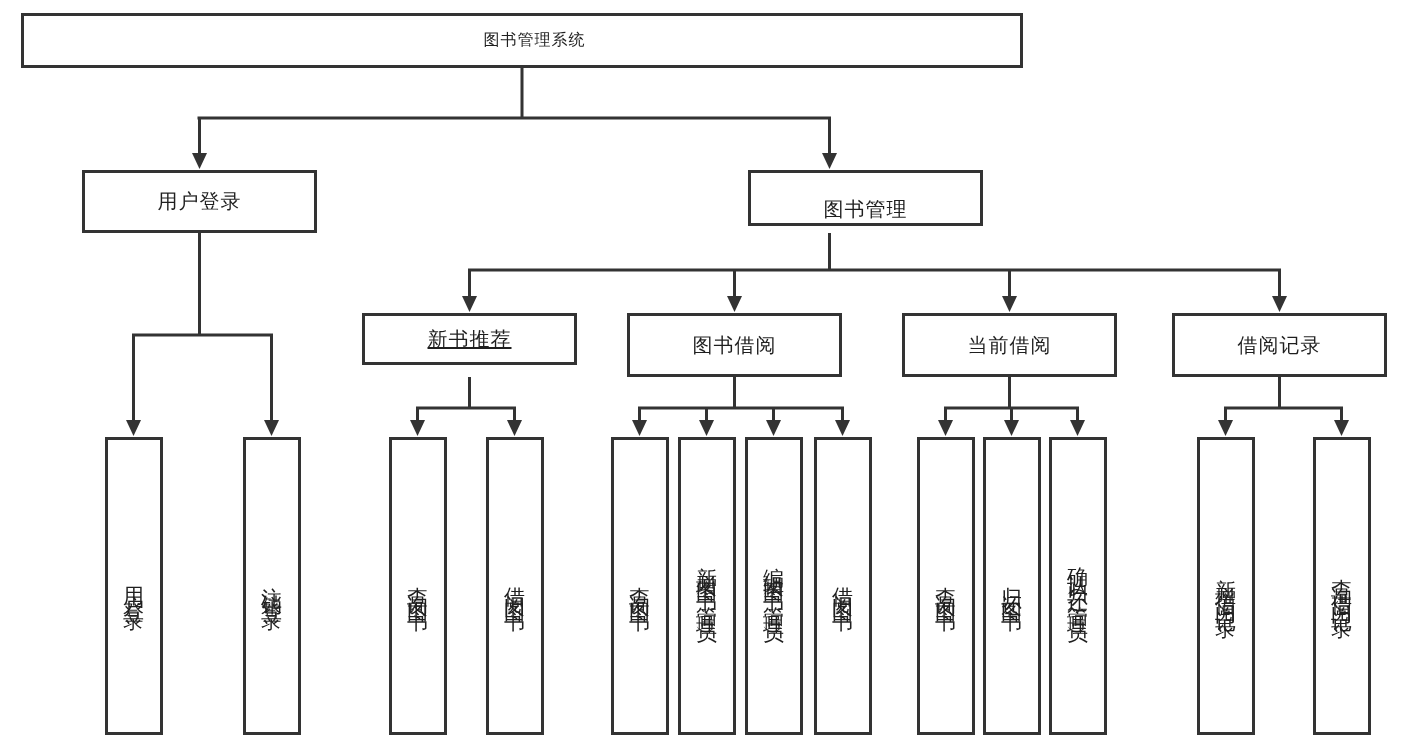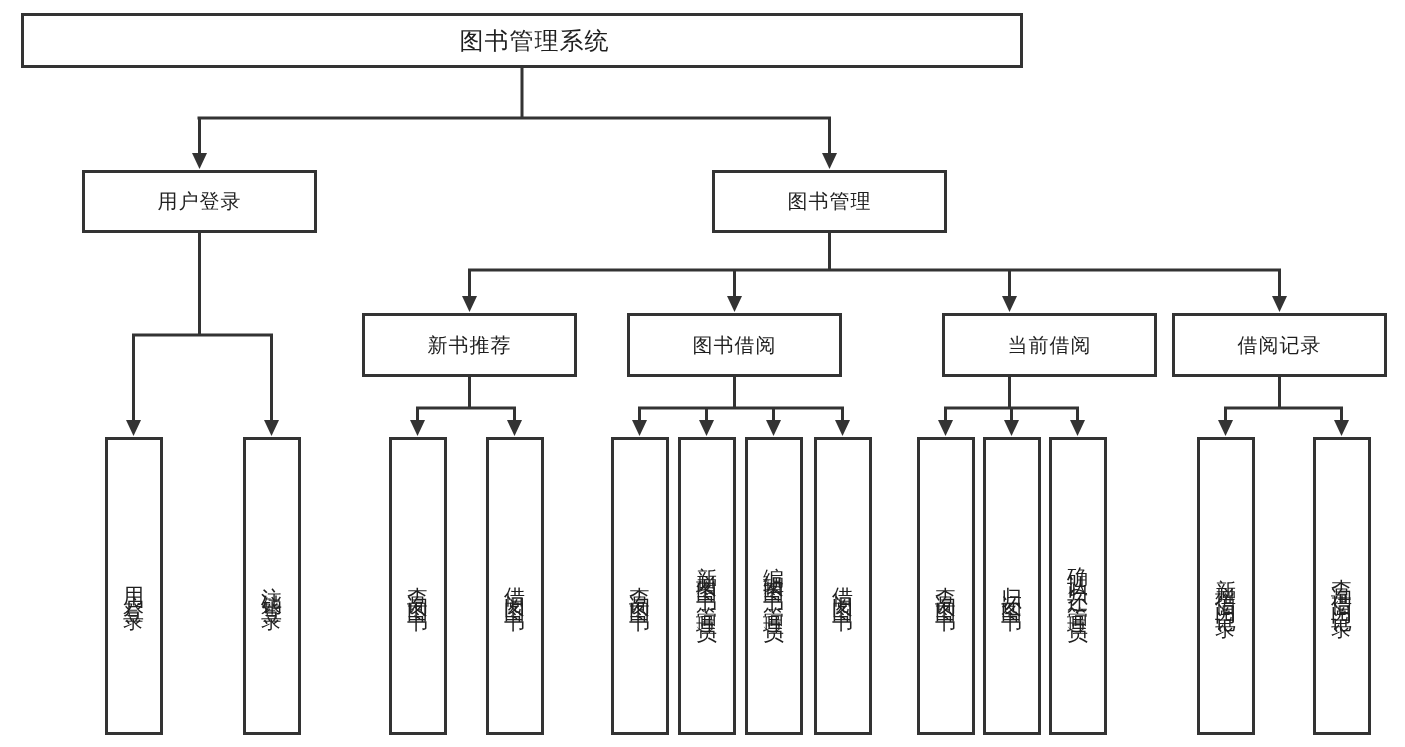--- a/index.html
+++ b/index.html
@@ -13,21 +13,21 @@
   .wires { position:absolute; left:0; top:0; width:1405px; height:747px; }
   .box {
     position:absolute;
     box-sizing:border-box;
     border:3px solid #333333;
     background:#ffffff;
     display:flex; align-items:center; justify-content:center;
     color:#1f1f1f;
     z-index:2;
   }
-  .root-node  { font-size:24px; letter-spacing:1px;padding-left:25px; }
+  .root-node  { font-size:16px; letter-spacing:1px;padding-left:25px; }
   .hnode      { font-size:20px; letter-spacing:1px; }
   .vnode span {
     writing-mode:vertical-rl;
     text-orientation:mixed;
     font-size:21px;
     letter-spacing:8px;
     line-height:1;
     white-space:nowrap;
   }
   .watermark {
@@ -85,31 +85,31 @@
     </g>
   </svg>
 
   <div class="box root-node" style="left:21px; top:13px; width:1002px; height:55px;">
     <span>图书管理系统</span>
   </div>
 
   <div class="box hnode" style="left:82px; top:170px; width:235px; height:63px;">
     <span>用户登录</span>
   </div>
-  <div class="box hnode" style="left:712px; top:170px; width:235px; height:63px;">
+  <div class="box hnode" style="left:748px; top:170px; width:235px; height:56px;align-items:flex-end;">
     <span>图书管理</span>
   </div>
 
-  <div class="box hnode" style="left:362px; top:313px; width:215px; height:64px;">
+  <div class="box hnode" style="left:362px; top:313px; width:215px; height:52px;text-decoration:underline;">
     <span>新书推荐</span>
   </div>
   <div class="box hnode" style="left:627px; top:313px; width:215px; height:64px;text-align:right;">
     <span>图书借阅</span>
   </div>
-  <div class="box hnode" style="left:902px; top:313px; width:215px; height:64px;margin-left:40px;">
+  <div class="box hnode" style="left:902px; top:313px; width:215px; height:64px;">
     <span>当前借阅</span>
   </div>
   <div class="box hnode" style="left:1172px; top:313px; width:215px; height:64px;">
     <span>借阅记录</span>
   </div>
 
   <div class="box vnode" style="left:105px; top:437px; width:58px; height:298px;">
     <span>用户登录</span>
   </div>
   <div class="box vnode" style="left:243px; top:437px; width:58px; height:298px;">

